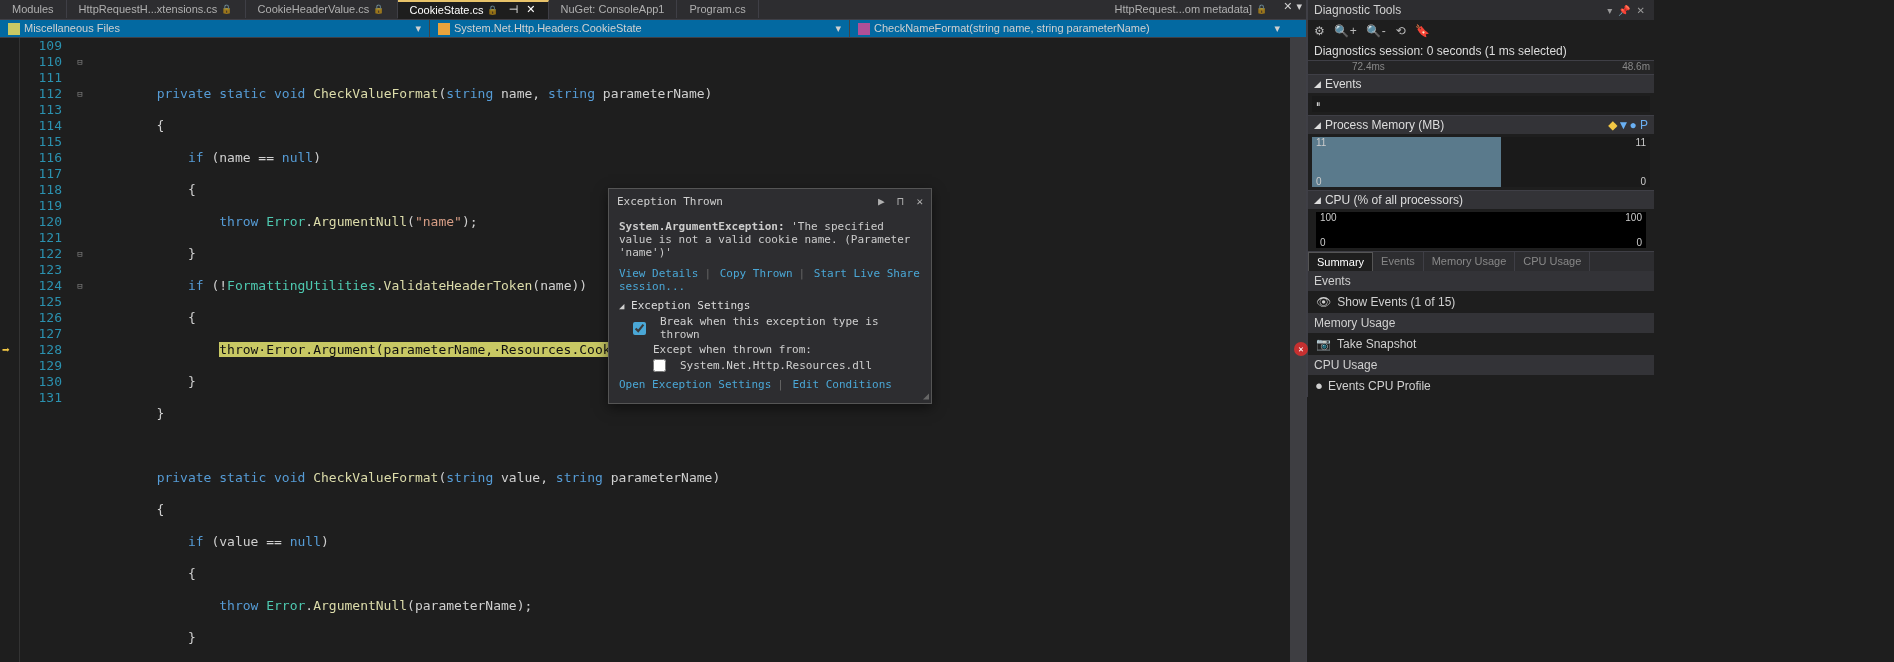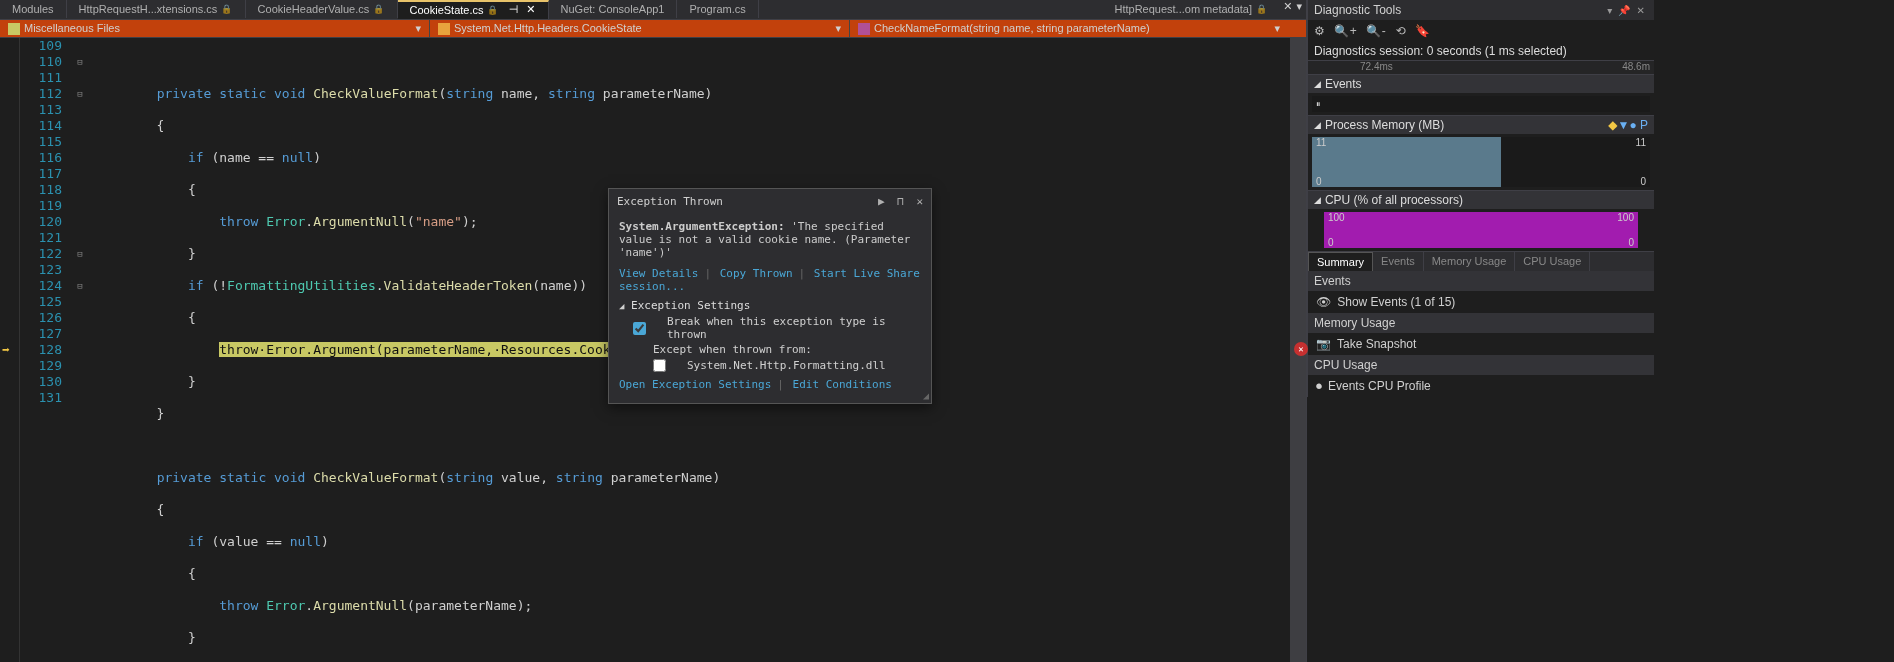--- a/index.html
+++ b/index.html
@@ -3,21 +3,21 @@
 <meta charset="utf-8">
 <style>
 * { box-sizing: border-box; margin: 0; padding: 0; }
 body { font-family: "Segoe UI", sans-serif; font-size: 12px; background: #1e1e1e; color: #d0d0d0; width: 1894px; height: 662px; overflow: hidden; display: flex; }
 .left-col { width: 1306px; display: flex; flex-direction: column; }
 .right-col { width: 240px; display: flex; flex-direction: column; border-left: 1px solid #3f3f46; }
 .tabs-bar { height: 22px; background: #2d2d30; display: flex; align-items: flex-start; font-size: 11px; border-bottom: 1px solid #3f3f46; position: relative; }
 .tab { padding: 3px 12px; color: #b0b0b0; display: flex; align-items: center; gap: 4px; border-right: 1px solid #3f3f46; }
 .tab.active { background: #1e1e1e; color: #fff; border-top: 2px solid #e8c36a; padding-top:1px; }
 .lock { font-size: 9px; opacity: 0.6; }
-.breadcrumb { height: 22px; background: #c2410c; display: flex; align-items: center; font-size: 11px; border-bottom: 1px solid #3f3f46; }
+.breadcrumb { height: 22px; background: #0369a1; display: flex; align-items: center; font-size: 11px; border-bottom: 1px solid #3f3f46; }
 .bc-item { padding: 2px 8px; border-right: 1px solid #444; position: relative; flex:0 0 auto; }
 .bc-item:nth-child(1){width:430px;} .bc-item:nth-child(2){width:420px;} .bc-item:nth-child(3){width:438px; border-right:none;}
 .bc-prefix { display:inline-block; width:12px; height:12px; background:#569cd6; margin-right:4px; vertical-align:middle;}
 .bc-prefix.cs{background:#c8c864;}
 .bc-prefix.m{background:#b05097;}
 .editor { flex: 1; display: flex; background: #1e1e1e; position: relative; font-family: Consolas, monospace; font-size: 13px; }
 .margin-col { width: 20px; background: #1e1e1e; border-right: 1px solid #333; }
 .gutter { width: 50px; text-align: right; padding-right: 8px; color: #2b91af; line-height: 16px; padding-top: 0; }
 .fold { width: 20px; color: #888; line-height: 16px; text-align:center; font-size:9px;}
 .track-col { width: 4px; background:#1e1e1e;}
@@ -34,38 +34,38 @@
 .exc-head .t{flex:1;}
 .exc-actions span{margin-left:6px; color:#b0b0b0; cursor:pointer;}
 .play{color:#4ba04b;}
 .exc-body{padding:6px 10px;}
 .exc-msg{color:#ccc; margin-bottom:8px;}
 .link{color:#4aa7d6; cursor:pointer;}
 .links-row{margin-bottom:6px;}
 .links-row .link{margin-right:4px;}
 .sep{color:#666; margin:0 2px;}
 .exc-set-title{color:#ddd;}
-.chk{display:flex; align-items:center; gap:21px; margin:3px 0 2px 14px;}
+.chk{display:flex; align-items:center; gap:14px; margin:3px 0 2px 14px;}
 .chk input{accent-color:#4aa7d6;}
 .sub{margin-left:34px;}
 .resize-grip{position:absolute; right:2px; bottom:2px; color:#666; font-size:10px;}
 .diag-title{height:20px; background:#2d2d30; padding:2px 6px; display:flex; align-items:center;}
 .diag-title .t{flex:1;}
 .diag-toolbar{height:22px; display:flex; align-items:center; gap:10px; padding:0 6px;}
 .diag-toolbar span{color:#bbb; font-size:12px;}
 .diag-status{padding:2px 6px; color:#ddd;}
 .ruler{height:14px; background:#252526; display:flex; font-size:10px; color:#888; position:relative; border-top:1px solid #3f3f46;}
 .ruler span{position:absolute;}
 .section-hdr{background:#333337; padding:2px 6px; color:#ddd; display:flex; align-items:center; border-top:1px solid #3f3f46;}
 .section-hdr .tri{margin-right:4px; font-size:9px;}
 .events-area{height:16px; background:#1a1a1a; margin:3px 4px; display:flex; align-items:center;}
 .mem-chart{height:50px; margin:3px 4px; background:#1a1a1a; position:relative;}
 .mem-fill{position:absolute; left:0; top:0; width:56%; height:100%; background:#5a7a8c;}
 .axis-l,.axis-r{position:absolute; font-size:10px; color:#ccc;}
-.cpu-chart{height:36px; margin:3px 16px; background:#a21caf; position:relative;}
+.cpu-chart{height:36px; margin:3px 8px; background:#000000; position:relative;}
 .diag-tabs{display:flex; background:#2d2d30; border-top:1px solid #3f3f46; font-size:11px;}
 .diag-tab{padding:3px 8px; color:#888; border-right:1px solid #3f3f46;}
 .diag-tab.active{background:#1e1e1e; color:#fff; border:1px solid #555; border-bottom:none;}
 .diag-item{padding:4px 8px; display:flex; align-items:center; gap:6px;}
 .diag-section-h{padding:3px 6px; background:#333337;}
 
 .right-most{width:348px; display:flex; flex-direction:column; border-left:1px solid #3f3f46;}
 </style>
 </head>
 <body>
@@ -161,21 +161,21 @@
           <span class="link">Start Live Share session...</span>
         </div>
         <div><span style="font-size:9px;">◢</span> <span class="exc-set-title">Exception Settings</span></div>
         <label class="chk">
             <input type="checkbox" checked="" style="">
             <span>Break when this exception type is thrown</span>
           </label>
         <div class="sub">Except when thrown from:</div>
         <label class="chk sub" style="margin-left:34px;">
             <input type="checkbox" style="">
-            <span>System.Net.Http.Formatting.dll</span>
+            <span>System.Net.Http.Resources.dll</span>
           </label>
         <div class="links-row" style="margin-top:6px;">
           <span class="link">Open Exception Settings</span><span class="sep">|</span>
           <span class="link">Edit Conditions</span>
         </div>
       </div>
       <span class="resize-grip">◢</span>
     </div>
   </div>
 
@@ -191,21 +191,21 @@
       </div>
     <div class="diag-toolbar">
       <span>⚙</span>
       <span>🔍+</span>
       <span>🔍-</span>
       <span>⟲</span>
       <span>🔖</span>
     </div>
     <div class="diag-status">Diagnostics session: 0 seconds (1 ms selected)</div>
     <div class="ruler">
-        <span style="left:52px;">72.4ms</span>
+        <span style="left:44px;">72.4ms</span>
         <span style="right:4px;">48.6m</span>
       </div>
 
     <div class="section-hdr">
         <span class="tri">◢</span>
         <span>Events</span>
       </div>
     <div class="events-area">
         <span style="margin-left:4px; font-size:9px;">⏸</span>
       </div>

